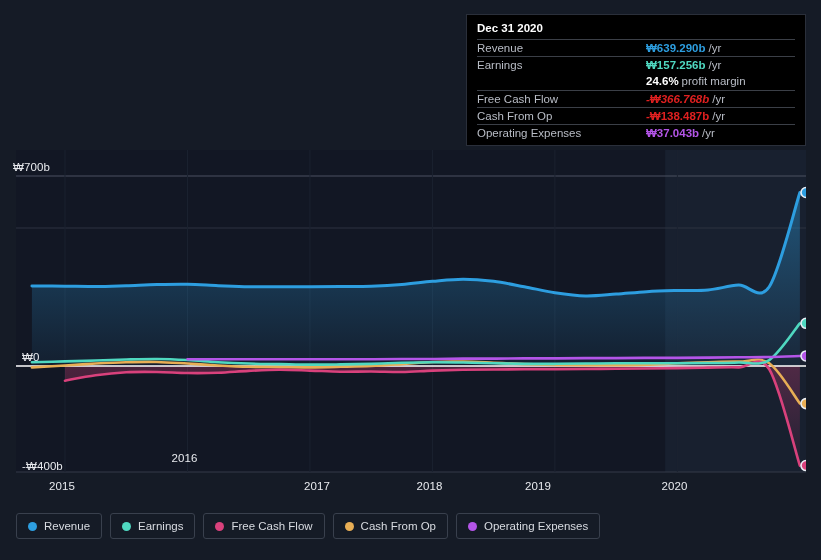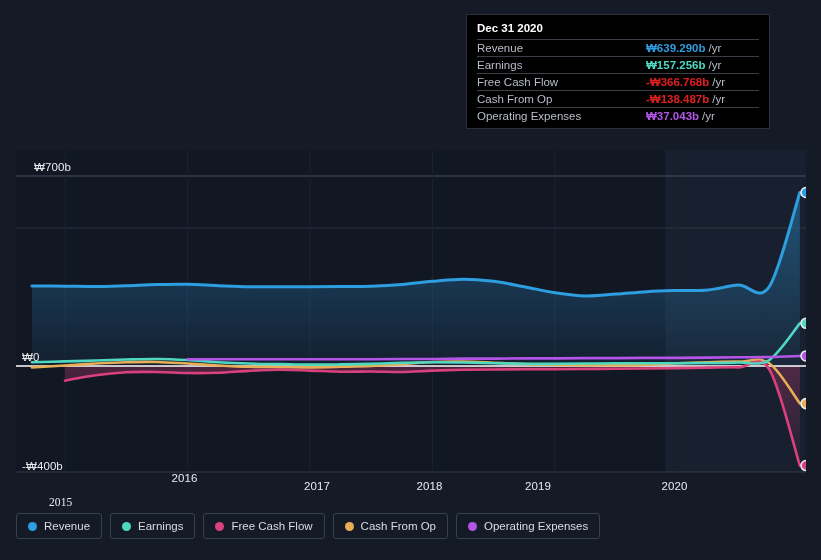--- a/index.html
+++ b/index.html
@@ -29,21 +29,21 @@
     color: #e8eaee;
     font-size: 11.5px;
     white-space: nowrap;
     letter-spacing: 0.1px;
   }
 
   
   #tooltip {
     position: absolute;
     left: 466px; top: 14px;
-    width: 304px;
+    width: 340px;
     background: #000000;
     border: 1px solid #2a2f3a;
     padding: 6px 10px 4px 10px;
     color: #cfd3da;
     font-size: 11.5px;
   }
   #tooltip .tt-date {
     color: #ffffff;
     font-weight: bold;
     font-size: 11.5px;
@@ -137,47 +137,51 @@
           <circle cx="806" cy="192.4784285714286" r="5" fill="#2d9ee0" stroke="#e9edf4" stroke-width="1.6"></circle>
           <circle cx="806" cy="323.31622857142855" r="5" fill="#4fd8c0" stroke="#e9edf4" stroke-width="1.6"></circle>
           <circle cx="806" cy="355.9454714285714" r="5" fill="#b455e8" stroke="#e9edf4" stroke-width="1.6"></circle>
           <circle cx="806" cy="403.58932857142855" r="5" fill="#e8ae55" stroke="#e9edf4" stroke-width="1.6"></circle>
           <circle cx="806" cy="465.5513142857143" r="5" fill="#d9417c" stroke="#e9edf4" stroke-width="1.6"></circle>
         </g>
       </svg>
   </div>
 
   <div id="y-axis-labels">
-      <div class="y-tick-label" style="left: 34px; top: 161px;">₩700b</div>
+      <div class="y-tick-label" style="left: 13px; top: 161px;">₩700b</div>
       <div class="y-tick-label" style="left: 22px; top: 351px;">₩0</div>
       <div class="y-tick-label" style="left: 22px; top: 459.571px;">-₩400b</div>
     </div>
   <div id="x-axis-labels">
-      <div class="x-tick-label" style="left: 48.9922px; top: 496px; font-family: Liberation Serif, serif;">2015</div>
-      <div class="x-tick-label" style="left: 171.473px; top: 472px;">2016</div>
+      <div class="x-tick-label" style="left: 48.9922px; top: 480px;">2015</div>
+      <div class="x-tick-label" style="left: 171.473px; top: 452px;">2016</div>
       <div class="x-tick-label" style="left: 304px; top: 480px;">2017</div>
       <div class="x-tick-label" style="left: 416.434px; top: 480px;">2018</div>
       <div class="x-tick-label" style="left: 525px; top: 480px;">2019</div>
       <div class="x-tick-label" style="left: 661.395px; top: 480px;">2020</div>
     </div>
 
   <div id="tooltip">
     <div class="tt-date">Dec 31 2020</div>
     <div id="tooltip-rows">
         <div class="tt-row">
           <div class="tt-label">Revenue</div>
           <div><span class="tt-value" style="color: rgb(45, 158, 224);">₩639.290b</span><span class="tt-suffix">/yr</span></div>
         </div>
         <div class="tt-row">
           <div class="tt-label">Earnings</div>
           <div><span class="tt-value" style="color: rgb(79, 216, 192); text-align: right;">₩157.256b</span><span class="tt-suffix">/yr</span></div>
         </div>
+        <div class="tt-row no-rule">
+          <div class="tt-label"></div>
+          <div><span class="tt-value" style="color: rgb(255, 255, 255);">24.6%</span><span class="tt-suffix">profit margin</span></div>
+        </div>
         <div class="tt-row">
           <div class="tt-label">Free Cash Flow</div>
-          <div><span class="tt-value" style="color: rgb(224, 32, 32);">-₩366.768b</span><span class="tt-suffix">/yr</span></div>
+          <div><span class="tt-value" style="color: rgb(224, 32, 32); font-style: italic;">-₩366.768b</span><span class="tt-suffix">/yr</span></div>
         </div>
         <div class="tt-row">
           <div class="tt-label">Cash From Op</div>
           <div><span class="tt-value" style="color: rgb(224, 32, 32);">-₩138.487b</span><span class="tt-suffix">/yr</span></div>
         </div>
         <div class="tt-row">
           <div class="tt-label">Operating Expenses</div>
           <div><span class="tt-value" style="color: rgb(180, 85, 232);">₩37.043b</span><span class="tt-suffix">/yr</span></div>
         </div>
       </div>

